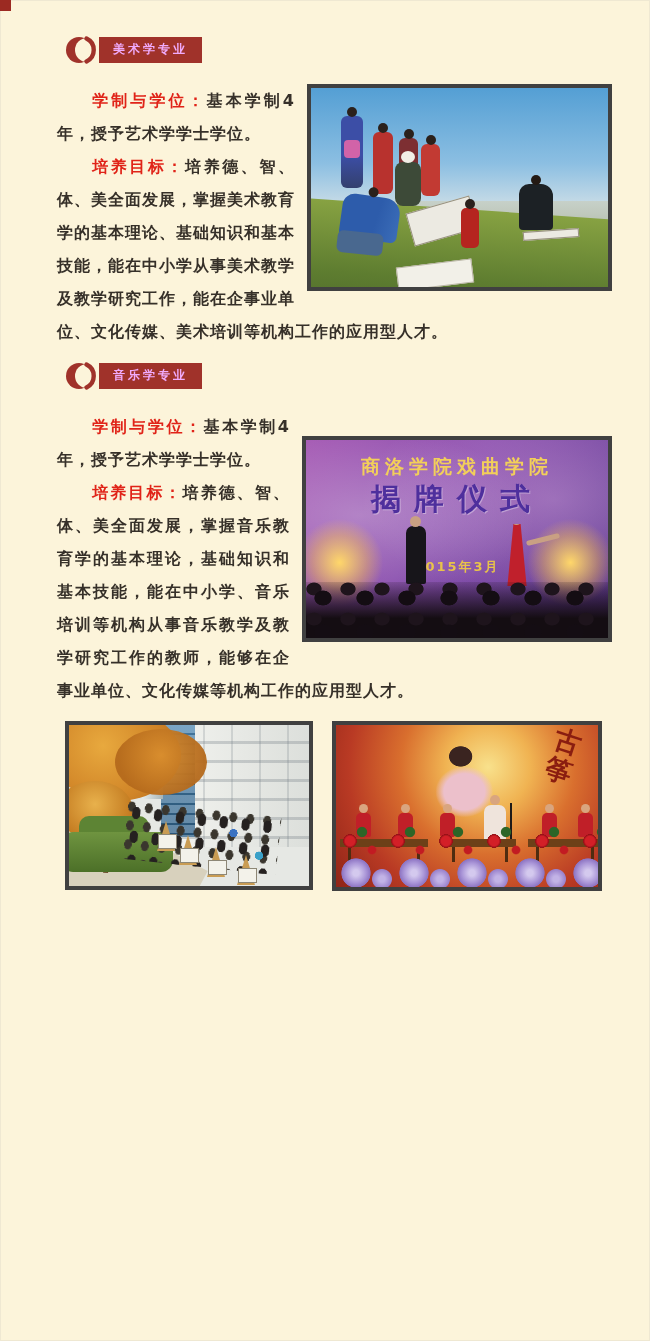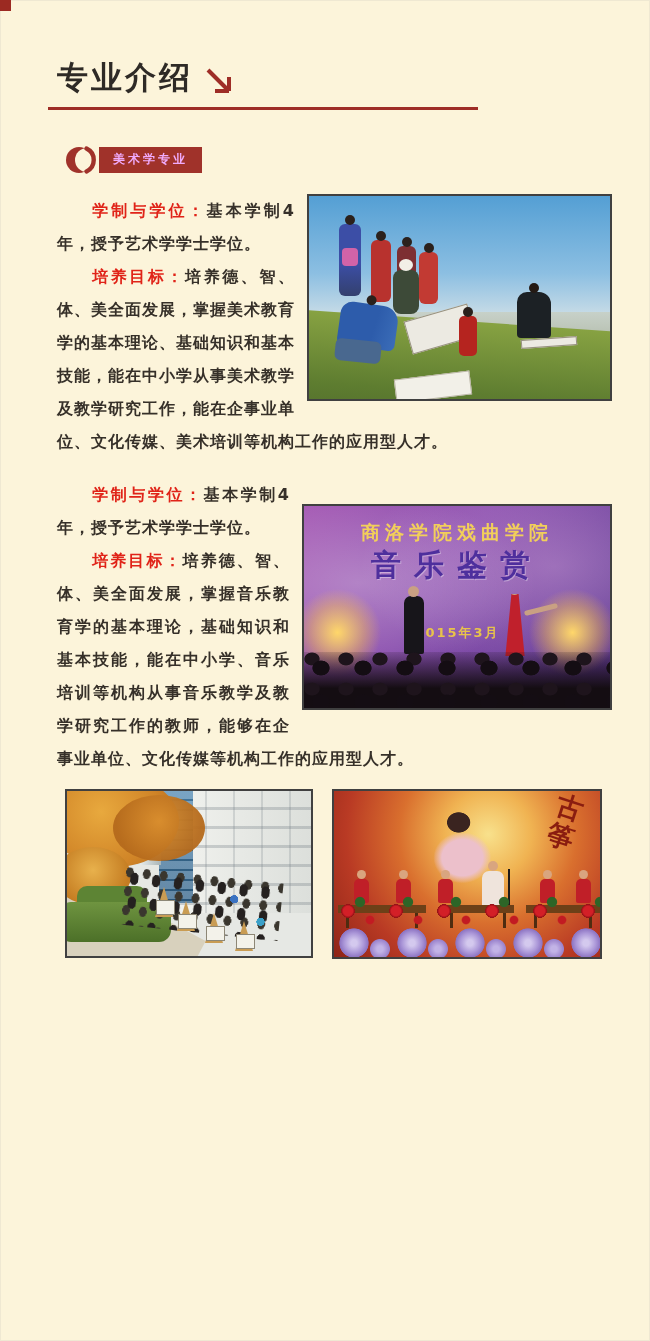--- a/index.html
+++ b/index.html
@@ -44,21 +44,21 @@
     margin:20px 38px 0 57px; width:555px;
     font-size:16px; font-weight:bold; color:#363029;
     line-height:33px; letter-spacing:1px; text-align:justify;
   }
   .body::after{ content:""; display:block; clear:both; }
   .body p{ text-indent:2.2em; }
   .red-label{ color:#e02318; font-weight:bold; }
 
   
   .photo{
-    position:relative; overflow:hidden; border:2px solid #404040;
+    position:relative; overflow:hidden; border:4px solid #404040;
     background:#cfcfcf;
   }
   .ph-abs{ position:absolute; }
 
   
   .photo-art{ float:right; width:305px; height:207px; margin:0 0 10px 12px; }
   .pa-sky{ inset:0; background:linear-gradient(180deg,#549fd4 0%,#8cbfe2 38%,#c0d8e6 56%,#d9e4e4 63%); }
   .pa-haze{ left:0; right:0; top:57%; height:16%;
     background:linear-gradient(180deg,#c7cfc4,#a9b3a0); opacity:.85; }
   .pa-grass{ left:-30px; right:-30px; bottom:-52px; height:130px;
@@ -201,33 +201,20 @@
   .bottom-photos{ display:flex; margin:14px 0 0 65px; }
   .bottom-photos .photo + .photo{ margin-left:19px; }
 </style>
 </head>
 <body>
 
 <div class="page">
 
   <div class="corner-mark"></div>
 
-  <header class="title-block">
-    <div class="title-line">
-      <h1 class="page-title">专业介绍</h1>
-      <svg class="title-arrow" width="32" height="32" viewBox="0 0 32 32">
-        <g stroke="#9e2d26" stroke-width="4" fill="none">
-          <line x1="5" y1="5" x2="24" y2="24"></line>
-          <line x1="26" y1="26" x2="26" y2="12"></line>
-          <line x1="26" y1="26" x2="12" y2="26"></line>
-        </g>
-      </svg>
-    </div>
-    <div class="title-rule"></div>
-  </header>
 
   <section>
     <div class="badge badge-art">
       <svg class="badge-icon" width="33" height="28" viewBox="0 0 33 28">
         <circle cx="13" cy="14" r="13" fill="#a0322a"></circle>
         <circle cx="21" cy="14" r="12" fill="#fcf4da"></circle>
         <path d="M20.5 2.6 A12.6 12.6 0 0 1 20.5 25.4" fill="none" stroke="#a0322a" stroke-width="4.4" stroke-linecap="round"></path>
       </svg>
       <div class="badge-bar">美术学专业</div>
     </div>
@@ -250,26 +237,34 @@
         <div class="fig f-man"></div>
         <div class="ph-abs pa-board pa-b2"></div>
         <div class="ph-abs pa-board pa-b3"></div>
       </figure>
       <p><span class="red-label">学制与学位：</span><span>基本学制4年，授予艺术学学士学位。</span></p>
       <p><span class="red-label">培养目标：</span><span>培养德、智、体、美全面发展，掌握美术教育学的基本理论、基础知识和基本技能，能在中小学从事美术教学及教学研究工作，能在企事业单位、文化传媒、美术培训等机构工作的应用型人才。</span></p>
     </div>
   </section>
 
   <section>
+    <div class="badge badge-music">
+      <svg class="badge-icon" width="33" height="28" viewBox="0 0 33 28">
+        <circle cx="13" cy="14" r="13" fill="#a0322a"></circle>
+        <circle cx="21" cy="14" r="12" fill="#fcf4da"></circle>
+        <path d="M20.5 2.6 A12.6 12.6 0 0 1 20.5 25.4" fill="none" stroke="#a0322a" stroke-width="4.4" stroke-linecap="round"></path>
+      </svg>
+      <div class="badge-bar">音乐学专业</div>
+    </div>
 
     <div class="body">
       <figure class="photo photo-stage">
         <div class="ph-abs ps-bg"></div>
         <div class="ph-abs ps-l1">商洛学院戏曲学院</div>
-        <div class="ph-abs ps-l2">音乐鉴赏</div>
+        <div class="ph-abs ps-l2">揭牌仪式</div>
         <div class="ph-abs ps-l3">2015年3月</div>
         <div class="ph-abs ps-glow ps-gl"></div>
         <div class="ph-abs ps-glow ps-gr"></div>
         <div class="ph-abs ps-man"></div>
         <div class="ph-abs ps-woman"></div>
         <div class="ph-abs ps-arm"></div>
         <div class="ph-abs ps-audience"></div>
       </figure>
       <p><span class="red-label">学制与学位：</span><span>基本学制4年，授予艺术学学士学位。</span></p>
       <p><span class="red-label">培养目标：</span><span>培养德、智、体、美全面发展，掌握音乐教育学的基本理论，基础知识和基本技能，能在中小学、音乐培训等机构从事音乐教学及教学研究工作的教师，能够在企事业单位、文化传媒等机构工作的应用型人才。</span></p>

